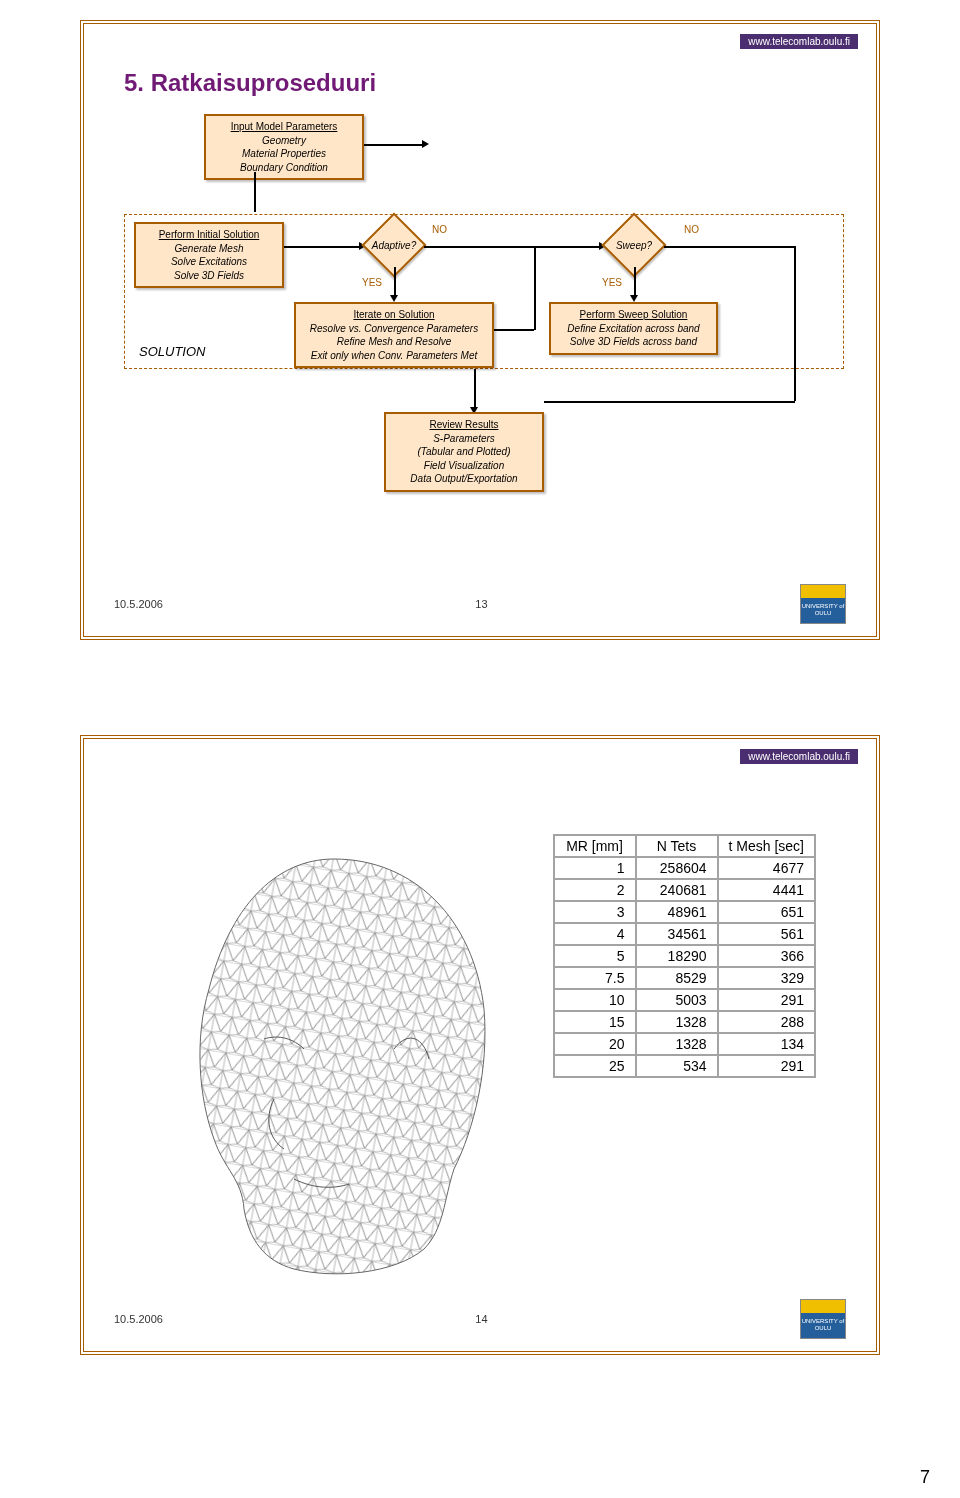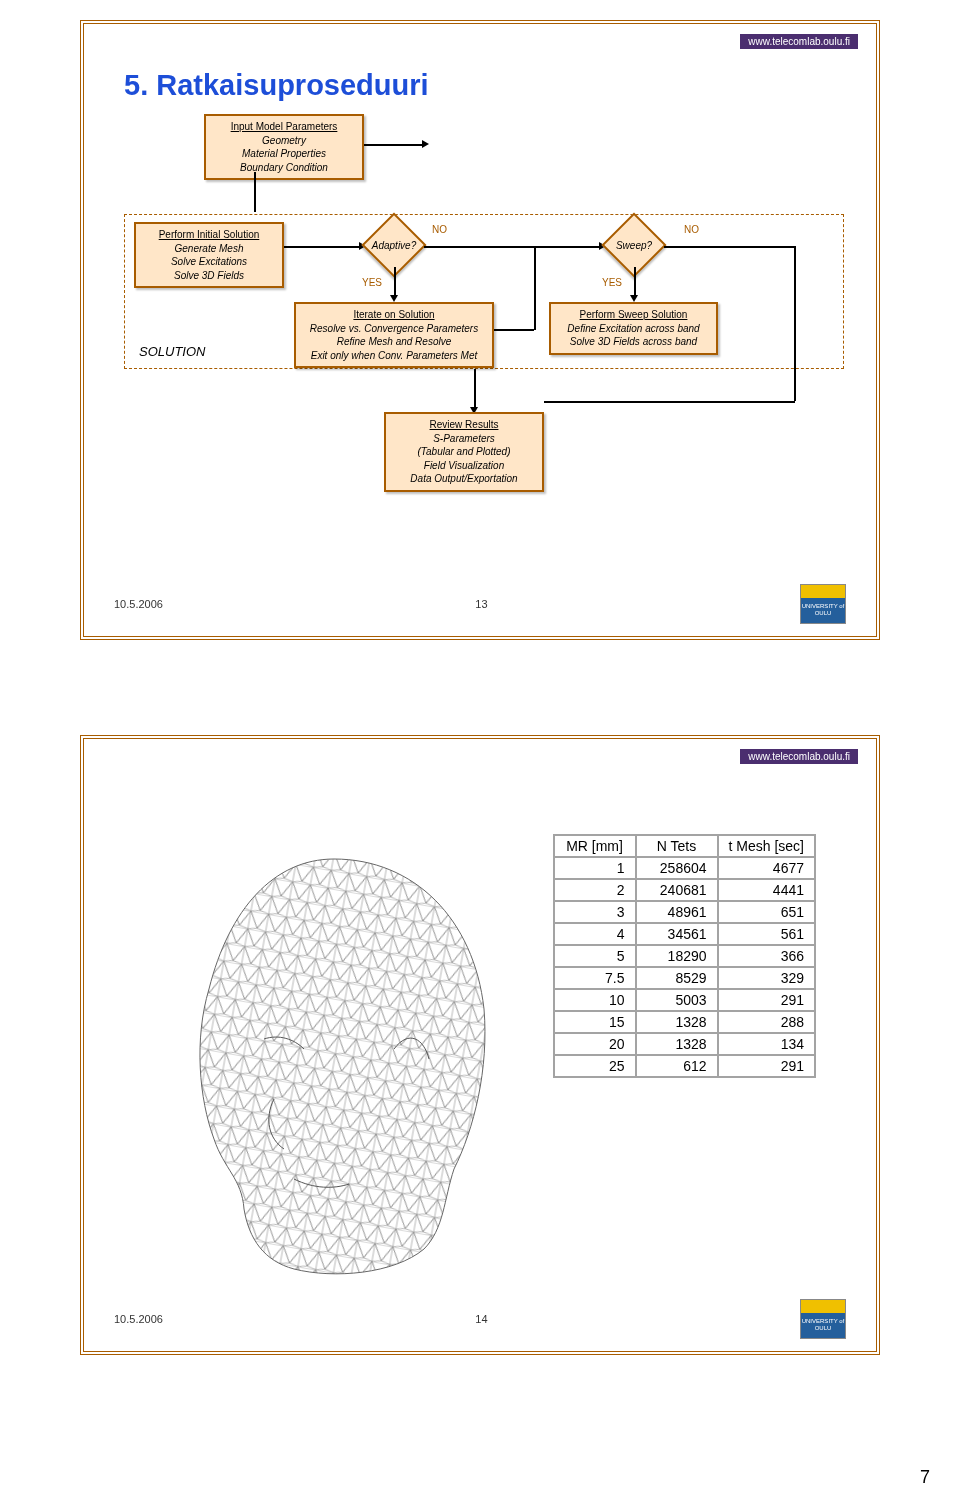--- a/index.html
+++ b/index.html
@@ -31,23 +31,23 @@
     color: #fff;
     font-size: 10px;
     padding: 2px 8px;
   }
   .badge2 { top: 10px; }
 
   .slide-title {
     position: absolute;
     left: 40px;
     top: 45px;
-    font-size: 29px;
+    font-size: 24px;
     font-weight: bold;
-    color: #1d4ed8;
+    color: #701a75;
   }
 
   
   .box {
     position: absolute;
     border: 2px solid #a85c00;
     background: #ffe6c8;
     box-shadow: 2px 2px 2px rgba(0,0,0,0.25);
     text-align: center;
     font-size: 10px;
@@ -344,21 +344,21 @@
             <td>1328</td>
             <td>288</td>
           </tr>
           <tr>
             <td>20</td>
             <td>1328</td>
             <td>134</td>
           </tr>
           <tr>
             <td>25</td>
-            <td>612</td>
+            <td>534</td>
             <td>291</td>
           </tr>
         </tbody>
     </table>
 
     <div class="footer">
       <span>10.5.2006</span>
       <span>14</span>
       <div class="uni-logo">UNIVERSITY of OULU</div>
     </div>

